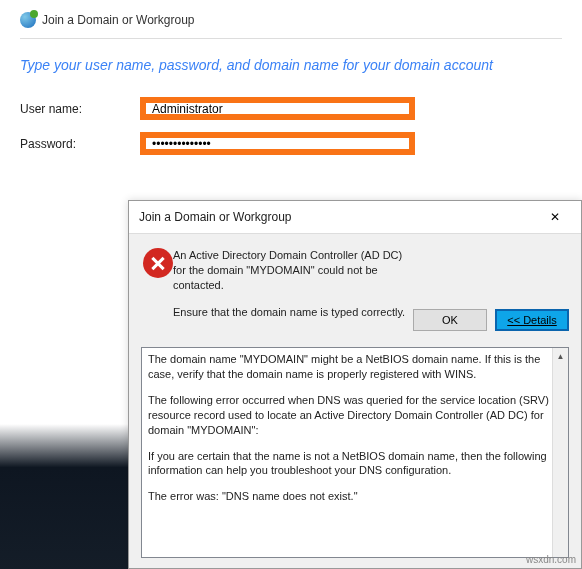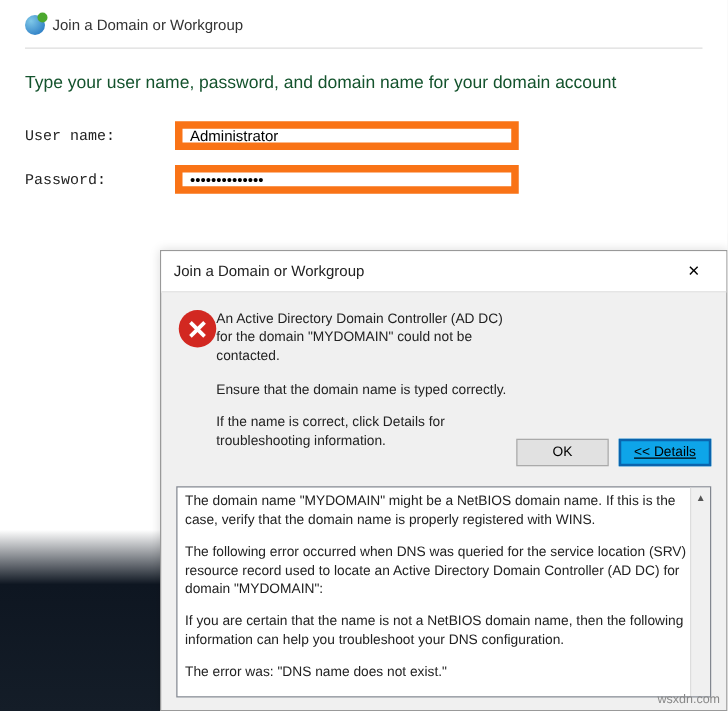--- a/index.html
+++ b/index.html
@@ -42,35 +42,35 @@
     .title-text {
       font-size: 12px;
       color: #333;
     }
     .separator {
       border: none;
       border-top: 1px solid #ddd;
       margin: 2px 0 18px 0;
     }
     .heading {
-      color: #14532d;
+      color: #3b82f6;
       font-size: 14px;
       font-weight: normal;
       margin-bottom: 24px;
+      font-style: italic;
     }
     .form-row {
       display: flex;
       align-items: center;
       margin-bottom: 12px;
     }
     .form-label {
       width: 120px;
       font-size: 12px;
       color: #222;
-      font-family: Liberation Mono, monospace;
     }
     .form-input {
       width: 275px;
       height: 23px;
       border: 6px solid #f97316;
       padding: 2px 6px;
       font-size: 12px;
       font-family: inherit;
     }
     .dark-band {
@@ -242,21 +242,20 @@
   <div class="dialog-titlebar">
     <span class="dialog-title">Join a Domain or Workgroup</span>
     <div class="close-x">✕</div>
   </div>
 
   <div class="dialog-body">
     <div class="error-icon"></div>
     <div class="msg-col">
       <p>An Active Directory Domain Controller (AD DC) for the domain "MYDOMAIN" could not be contacted.</p>
       <p>Ensure that the domain name is typed correctly.</p>
-      <p>If the name is correct, click Details for troubleshooting information.</p>
     </div>
     <div class="btn-col">
       <button class="dlg-btn">OK</button>
       <button class="dlg-btn details">&lt;&lt; Details</button>
     </div>
   </div>
 
   <div class="details-box">
     <div class="details-text">
       <p>The domain name "MYDOMAIN" might be a NetBIOS domain name.  If this is the case, verify that the domain name is properly registered with WINS.</p>

